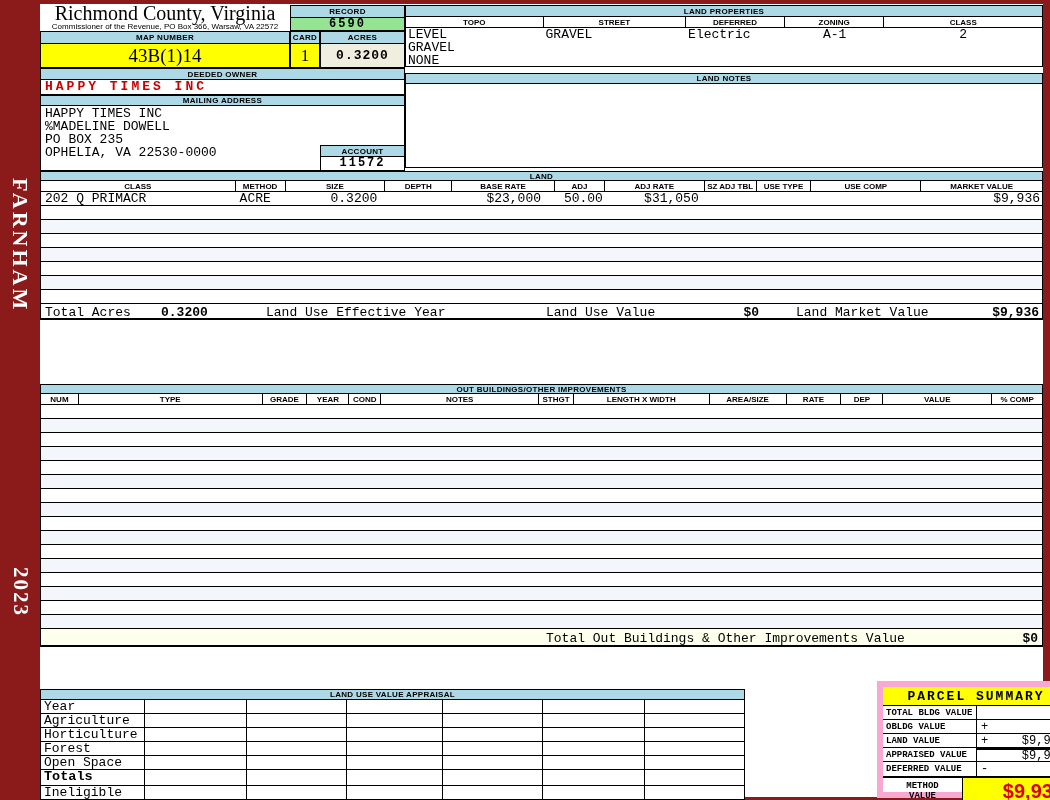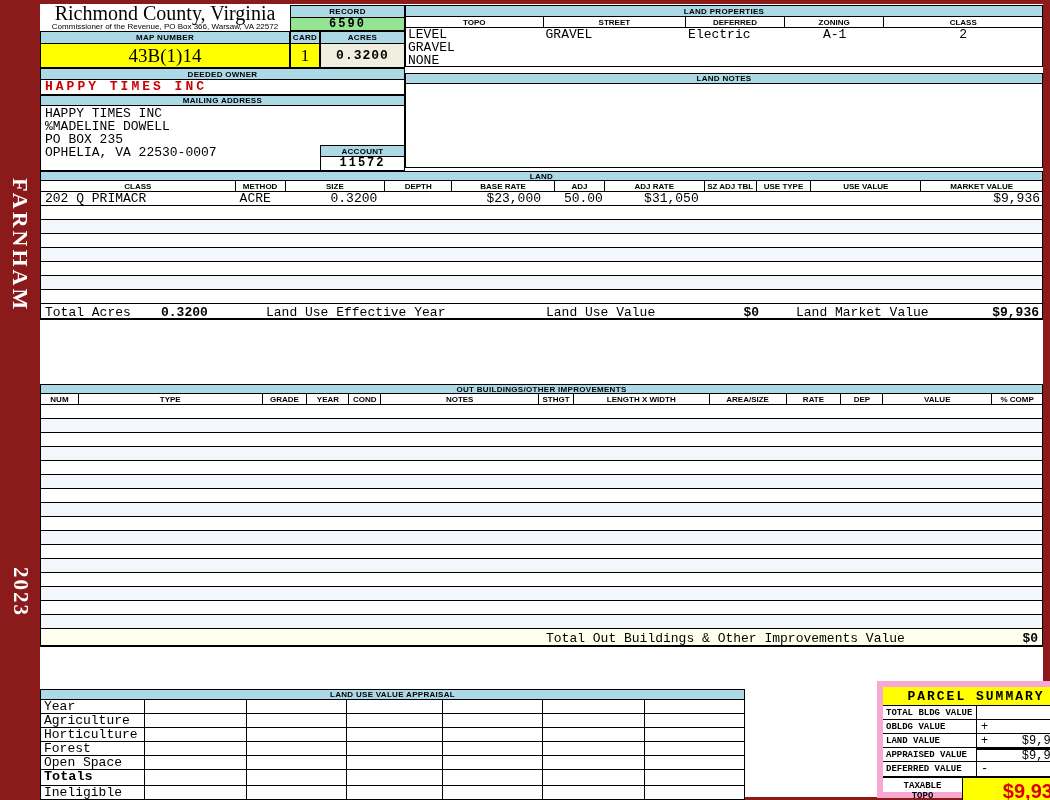--- a/index.html
+++ b/index.html
@@ -65,21 +65,21 @@
 
   <div class="abs bar" style="left:40px;top:68px;width:365px;height:12px;">DEEDED OWNER</div>
   <div class="abs mono b" style="left:40px;top:80px;width:365px;height:15px;background:#fff;border:1px solid #000;border-top:none;color:#CC0000;font-size:13px;line-height:14px;letter-spacing:3px;padding-left:4px;">HAPPY TIMES INC</div>
 
   <div class="abs bar" style="left:40px;top:95px;width:365px;height:11px;">MAILING ADDRESS</div>
   <div class="abs" style="left:40px;top:106px;width:365px;height:65px;background:#fff;border:1px solid #000;border-top:none;">
     <div id="mail-lines" style="padding:1px 0 0 4px;">
         <div class="mono" style="font-size: 13px; line-height: 13px; white-space: pre;">HAPPY TIMES INC</div>
         <div class="mono" style="font-size: 13px; line-height: 13px; white-space: pre;">%MADELINE DOWELL</div>
         <div class="mono" style="font-size: 13px; line-height: 13px; white-space: pre;">PO BOX 235</div>
-        <div class="mono" style="font-size: 13px; line-height: 13px; white-space: pre;">OPHELIA, VA 22530-0007</div>
+        <div class="mono" style="font-size: 13px; line-height: 13px; white-space: pre;">OPHELIA, VA 22530-0000</div>
       </div>
   </div>
 
   <div class="abs bar" style="left:320px;top:145px;width:85px;height:12px;">ACCOUNT</div>
   <div class="abs mono b" style="left:320px;top:157px;width:85px;height:14px;background:#fff;border:1px solid #000;border-top:none;text-align:center;font-size:12px;line-height:13px;letter-spacing:2px;">11572</div>
 
   <div class="abs bar" style="left:405px;top:5px;width:638px;height:12px;">LAND PROPERTIES</div>
   <div class="abs hrow" id="lp-hrow" style="left:405px;top:17px;width:638px;height:11px;">
       <div class="hcell" style="width: 138px;">TOPO</div>
       <div class="hcell" style="width: 143px;">STREET</div>
@@ -118,21 +118,21 @@
   <div class="abs hrow" id="land-hrow" style="left:40px;top:181px;width:1003px;height:11px;">
       <div class="hcell" style="width: 195px;">CLASS</div>
       <div class="hcell" style="width: 50px;">METHOD</div>
       <div class="hcell" style="width: 100px;">SIZE</div>
       <div class="hcell" style="width: 67px;">DEPTH</div>
       <div class="hcell" style="width: 103px;">BASE RATE</div>
       <div class="hcell" style="width: 50px;">ADJ</div>
       <div class="hcell" style="width: 100px;">ADJ RATE</div>
       <div class="hcell" style="width: 52px;">SZ ADJ TBL</div>
       <div class="hcell" style="width: 55px;">USE TYPE</div>
-      <div class="hcell" style="width: 110px;">USE VALUE</div>
+      <div class="hcell" style="width: 110px;">USE COMP</div>
       <div class="hcell" style="width: 121px;">MARKET VALUE</div>
     </div>
   <div class="abs drow" id="land-drow" style="left:40px;top:192px;width:1003px;height:14px;align-items:center;">
       <div class="dcell" style="width: 195px; padding-left: 4px;">202 Q PRIMACR</div>
       <div class="dcell" style="width: 50px; padding-left: 4px;">ACRE</div>
       <div class="dcell" style="width: 100px; text-align: right; padding-right: 8px;">0.3200</div>
       <div class="dcell" style="width: 67px;"></div>
       <div class="dcell" style="width: 103px; text-align: right; padding-right: 14px;">$23,000</div>
       <div class="dcell" style="width: 50px; text-align: right; padding-right: 2px;">50.00</div>
       <div class="dcell" style="width: 100px; text-align: right; padding-right: 6px;">$31,050</div>
@@ -300,19 +300,19 @@
         <div class="psrow nob">
           <div class="pslabel">DEFERRED VALUE</div>
           <div class="psval">
             <span>-</span>
             <span>$0</span>
           </div>
         </div>
       </div>
     <div style="display:flex;height:28px;box-sizing:border-box;border-top:2px solid #000;">
       <div style="box-sizing:border-box;width:80px;border-right:1px solid #000;display:flex;align-items:center;justify-content:center;">
-        <div class="mono b" style="font-size:9px;line-height:10px;width:52px;text-align:center;">TAXABLE TOPO</div>
+        <div class="mono b" style="font-size:9px;line-height:10px;width:52px;text-align:center;">METHOD VALUE</div>
       </div>
       <div class="b" style="flex:1;background:#FFFF00;color:#DD0000;display:flex;align-items:center;justify-content:flex-end;padding-right:5px;font-size:20px;font-family:'Liberation Sans',sans-serif;">$9,936</div>
     </div>
   </div>
 
 </div>
 
 </body></html>

